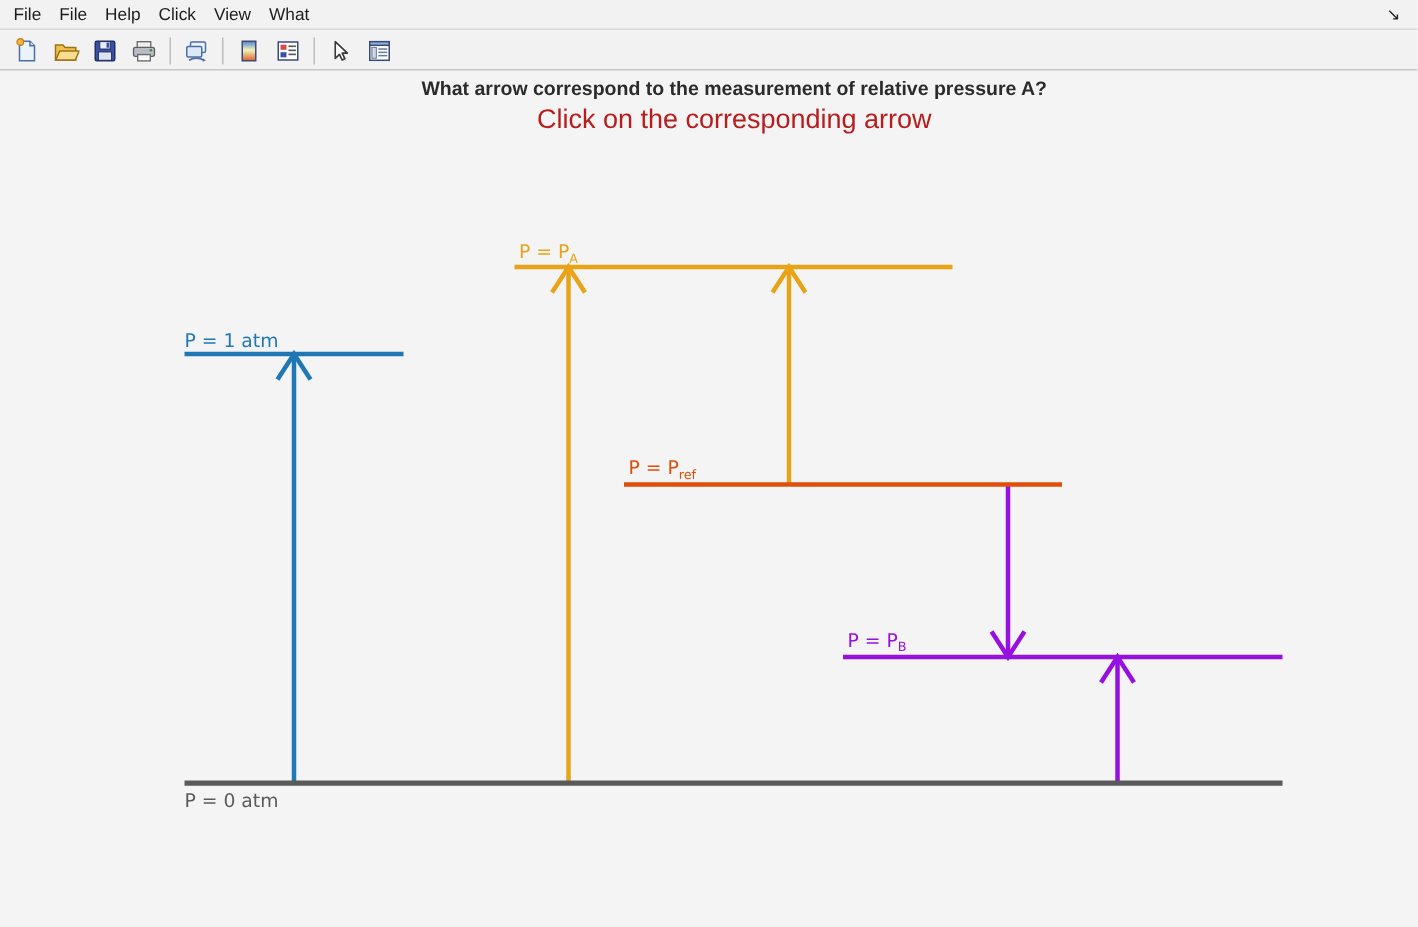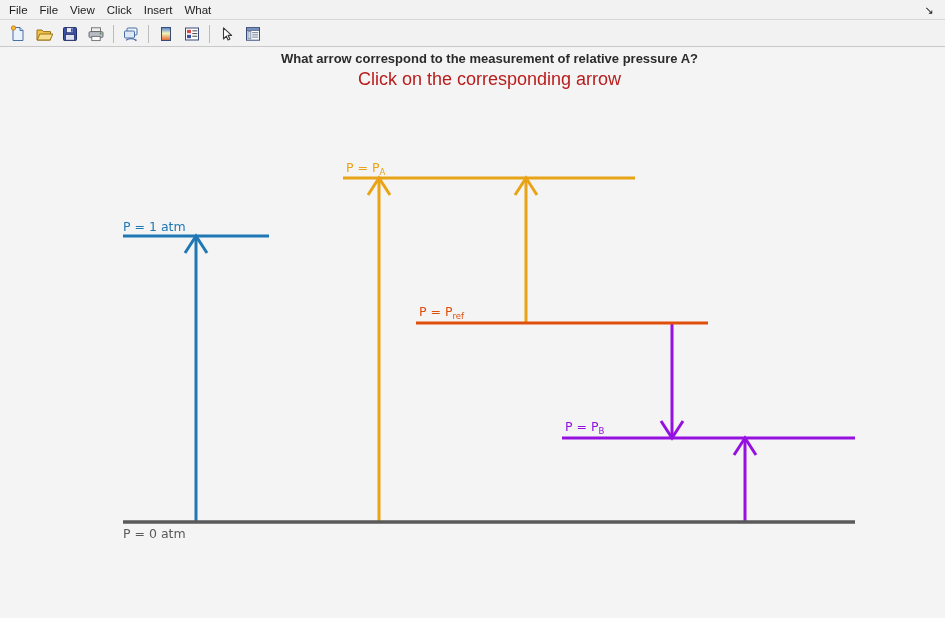--- a/index.html
+++ b/index.html
@@ -101,23 +101,23 @@
     font-family: "DejaVu Sans", sans-serif;
     font-size: 12.5px;
   }
 </style>
 </head>
 <body>
 
 <div class="menubar">
   <div class="menu-item">File</div>
   <div class="menu-item">File</div>
+  <div class="menu-item">Help</div>
+  <div class="menu-item">Click</div>
   <div class="menu-item">View</div>
-  <div class="menu-item">Click</div>
-  <div class="menu-item">Insert</div>
   <div class="menu-item">What</div>
   <div class="menu-expander">↘</div>
 </div>
 
 <div class="toolbar">
 
   <div class="tb-btn">
     <svg width="18" height="18" viewBox="0 0 18 18">
       <path d="M4 2.5 h7 l3 3 v10 h-10 z" fill="#eaf2fb" stroke="#4a6fa5" stroke-width="1"></path>
       <path d="M11 2.5 v3 h3" fill="#cfe0f2" stroke="#4a6fa5" stroke-width="1"></path>

